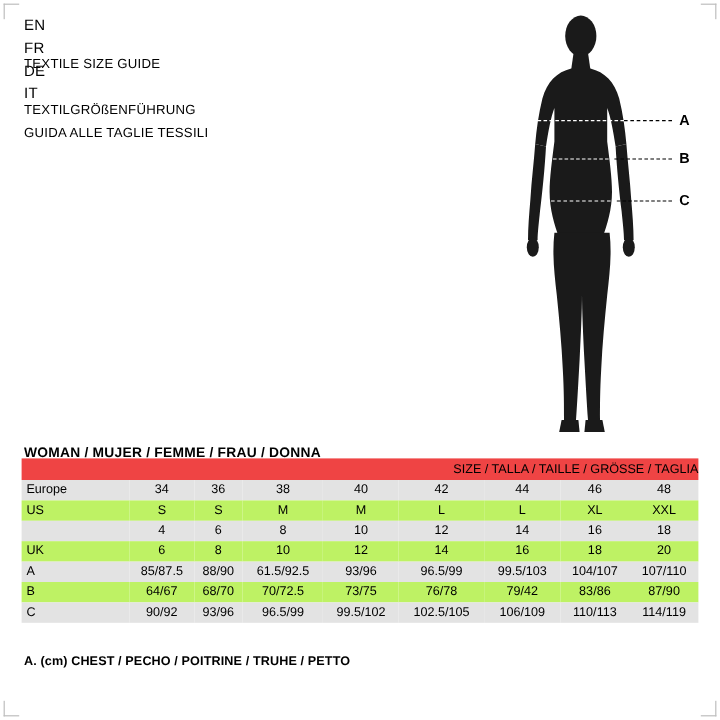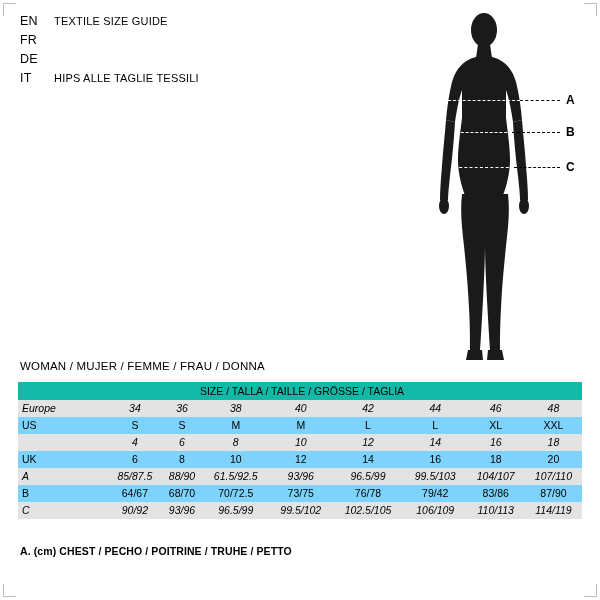--- a/index.html
+++ b/index.html
@@ -25,20 +25,21 @@
   .lang-block {
     position: absolute;
     left: 20px;
     top: 14px;
     width: 330px;
   }
   .lang-row {
     display: flex;
     align-items: baseline;
     height: 19px;
+    flex-direction: column;
   }
   .lang-code {
     width: 34px;
     flex: 0 0 34px;
     font-size: 12.5px;
     letter-spacing: 0.2px;
   }
   .lang-title {
     font-size: 11px;
     letter-spacing: 0.2px;
@@ -70,23 +71,23 @@
     position: absolute;
     font-size: 12px;
     font-weight: bold;
     color: #000000;
   }
 
   
   .woman-heading {
     position: absolute;
     left: 20px;
-    top: 360px;
+    top: 372px;
     font-size: 11.5px;
-    font-weight: normal;
+    font-weight: bold;
     letter-spacing: 0.2px;
   }
 
   
   .size-table {
     position: absolute;
     left: 18px;
     top: 382px;
     width: 564px;
     border-collapse: collapse;
@@ -98,33 +99,32 @@
     line-height: 17px;
     text-align: center;
     font-weight: normal;
   }
   .size-table .rowhead {
     text-align: left;
     padding-left: 4px;
     width: 86px;
   }
   .row-head-band td {
-    background: #14b8a6;
-    text-align: center;
+    background: #ef4444;
+    text-align: right;
     font-size: 10.5px;
     font-weight: normal;
     padding-left: 4px;
     height: 18px;
   }
   .row-shade td {
     background: #e3e3e3;
-    font-style: italic;
   }
   .row-plain td {
-    background: #7dd3fc;
+    background: #bef264;
   }
 
   
   .notes {
     position: absolute;
     left: 20px;
     top: 543px;
     width: 520px;
   }
   .note {
@@ -160,24 +160,25 @@
   <div class="lang-block">
     <div class="lang-row">
       <div class="lang-code">EN</div>
       <div class="lang-title">TEXTILE SIZE GUIDE</div>
     </div>
     <div class="lang-row">
       <div class="lang-code">FR</div>
     </div>
     <div class="lang-row">
       <div class="lang-code">DE</div>
+      <div class="lang-title">TEXTILGRÖßENFÜHRUNG</div>
     </div>
     <div class="lang-row">
       <div class="lang-code">IT</div>
-      <div class="lang-title">HIPS ALLE TAGLIE TESSILI</div>
+      <div class="lang-title">GUIDA ALLE TAGLIE TESSILI</div>
     </div>
   </div>
 
   <div class="figure-area">
     <svg class="fig-svg" width="190" height="360" viewBox="0 0 190 360">
       <g fill="#1a1a1a">
 
         <ellipse cx="84" cy="22" rx="13" ry="17"></ellipse>
 
         <path d="M78 36 L90 36 L92 50 L76 50 Z"></path>

